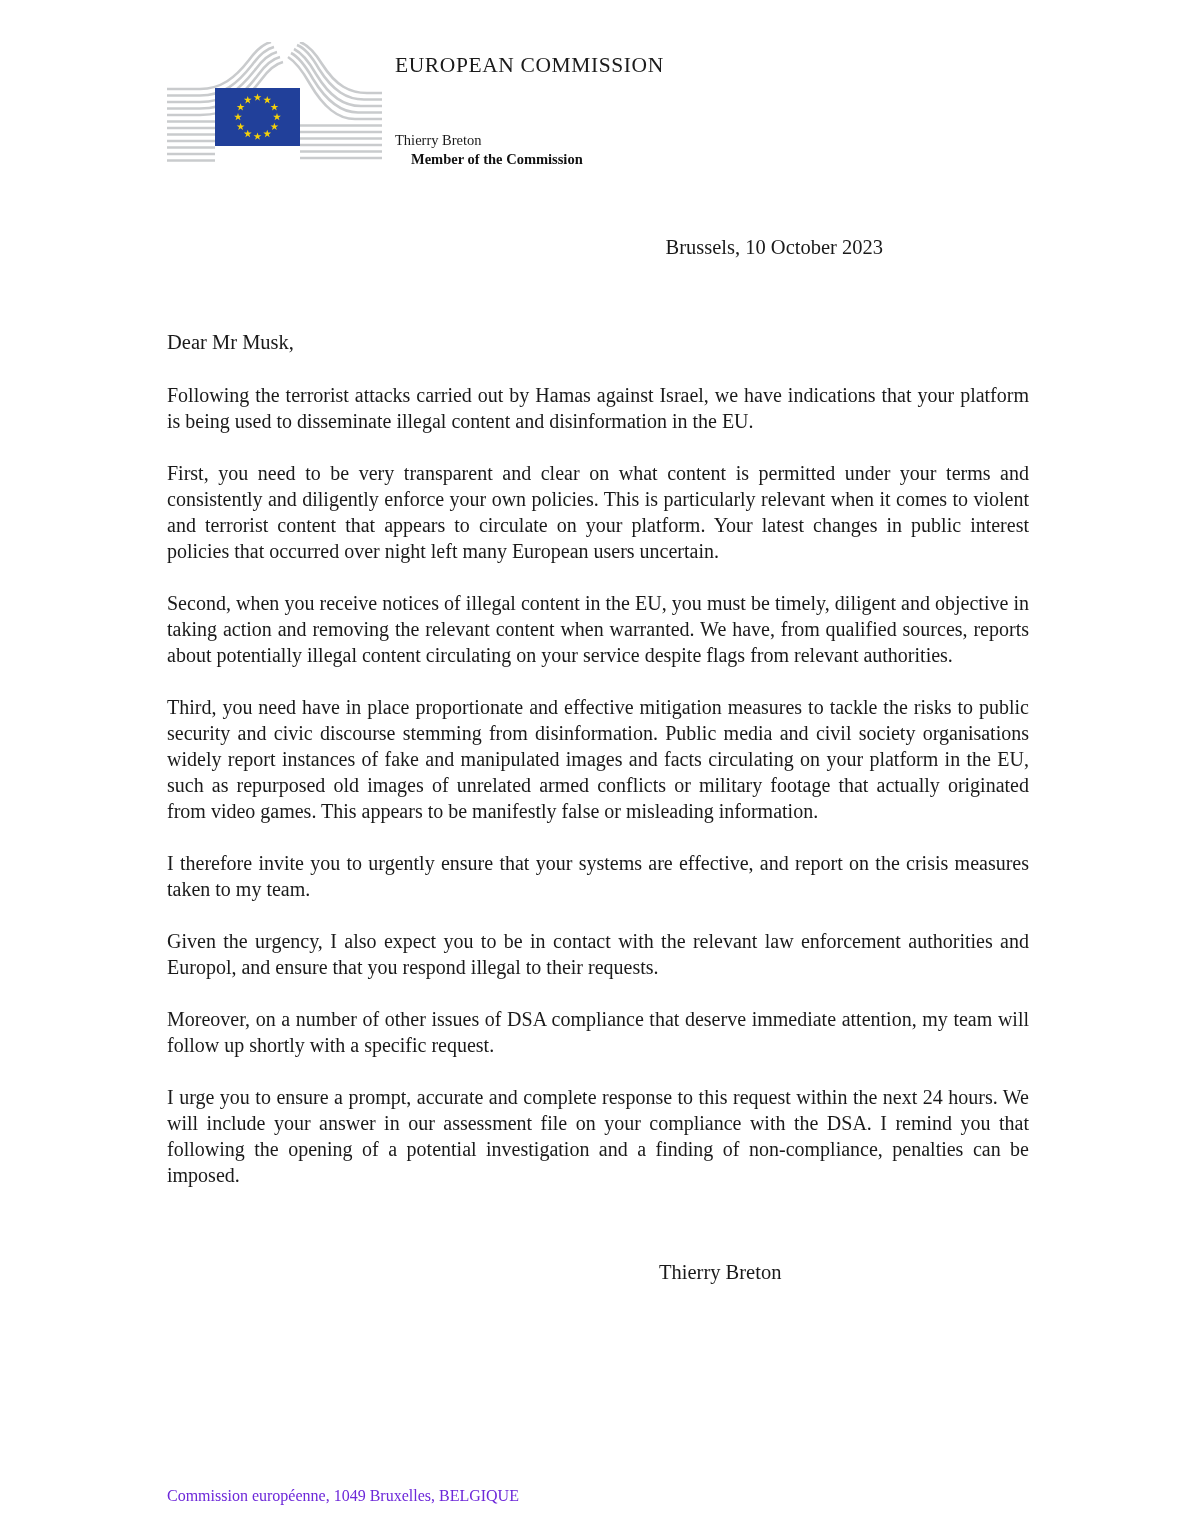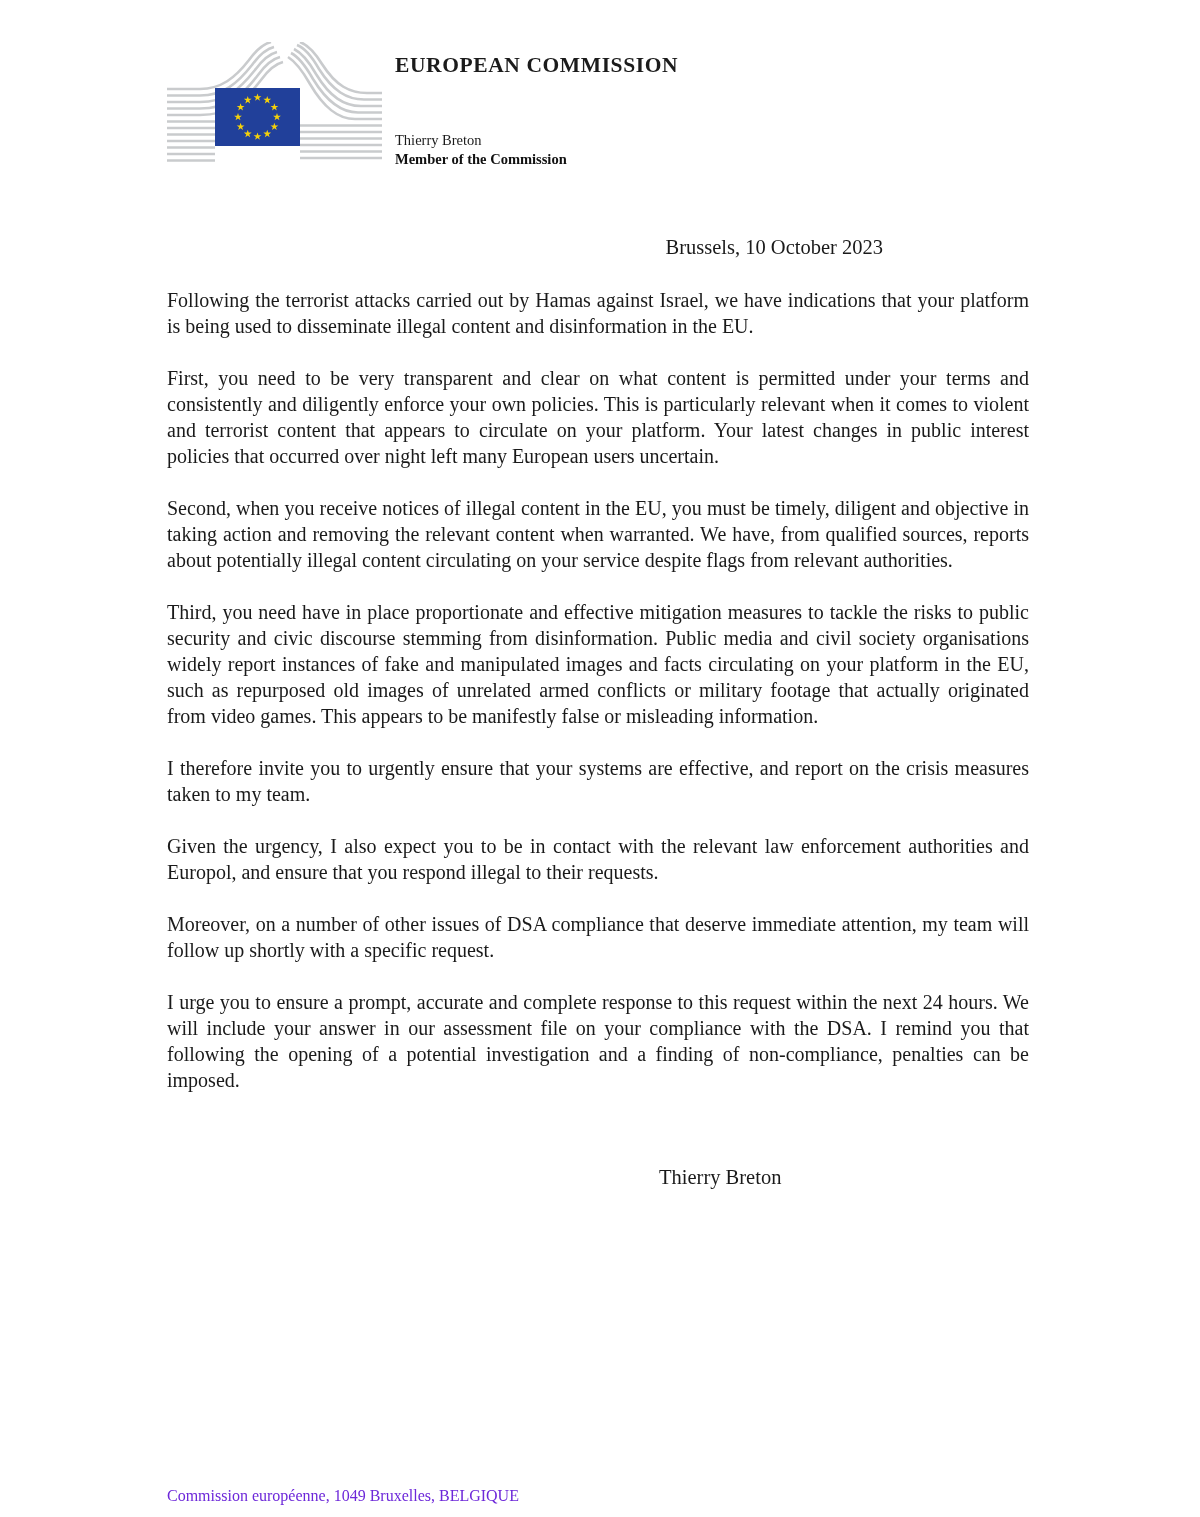--- a/index.html
+++ b/index.html
@@ -43,40 +43,40 @@
 
   .lh-text {
     position: absolute;
     left: 228px;
     top: 0;
     width: 600px;
   }
   .org-title {
     font-family: "Liberation Serif", "DejaVu Serif", serif;
     font-size: 21.5px;
-    font-weight: 700;
+    font-weight: 400;
     letter-spacing: 0.6px;
     color: #1b1b1b;
     line-height: 1.1;
     margin: 12px 0 0 0;
     white-space: nowrap;
   }
   .person-name {
     font-size: 14.5px;
     font-weight: 400;
     color: #1b1b1b;
     margin: 53px 0 0 0;
     line-height: 1.25;
     white-space: nowrap;
   }
   .person-role {
     font-size: 14.5px;
     font-weight: 700;
     color: #111;
-    margin: 1px 0 0 0;
+    margin: 1px 0 0 16px;
     line-height: 1.25;
     white-space: nowrap;
   }
 
   
   .letter-body {
     position: absolute;
     left: 167px;
     top: 222px;
     width: 862px;
@@ -200,20 +200,21 @@
       <div class="org-title">EUROPEAN COMMISSION</div>
       <div class="person-name">Thierry Breton</div>
       <div class="person-role">Member of the Commission</div>
     </div>
   </div>
 
   <div class="letter-body">
 
     <p class="date-line">Brussels, 10 October 2023</p>
 
+    <p class="salutation">Dear Mr Musk,</p>
 
     <p class="para">Following the terrorist attacks carried out by Hamas against Israel, we have indications that your platform is being used to disseminate illegal content and disinformation in the EU.</p>
     <p class="para">First, you need to be very transparent and clear on what content is permitted under your terms and consistently and diligently enforce your own policies. This is particularly relevant when it comes to violent and terrorist content that appears to circulate on your platform. Your latest changes in public interest policies that occurred over night left many European users uncertain.</p>
     <p class="para">Second, when you receive notices of illegal content in the EU, you must be timely, diligent and objective in taking action and removing the relevant content when warranted. We have, from qualified sources, reports about potentially illegal content circulating on your service despite flags from relevant authorities.</p>
     <p class="para">Third, you need have in place proportionate and effective mitigation measures to tackle the risks to public security and civic discourse stemming from disinformation. Public media and civil society organisations widely report instances of fake and manipulated images and facts circulating on your platform in the EU, such as repurposed old images of unrelated armed conflicts or military footage that actually originated from video games. This appears to be manifestly false or misleading information.</p>
     <p class="para">I therefore invite you to urgently ensure that your systems are effective, and report on the crisis measures taken to my team.</p>
     <p class="para">Given the urgency, I also expect you to be in contact with the relevant law enforcement authorities and Europol, and ensure that you respond illegal to their requests.</p>
     <p class="para">Moreover, on a number of other issues of DSA compliance that deserve immediate attention, my team will follow up shortly with a specific request.</p>
     <p class="para">I urge you to ensure a prompt, accurate and complete response to this request within the next 24 hours. We will include your answer in our assessment file on your compliance with the DSA. I remind you that following the opening of a potential investigation and a finding of non-compliance, penalties can be imposed.</p>
 

